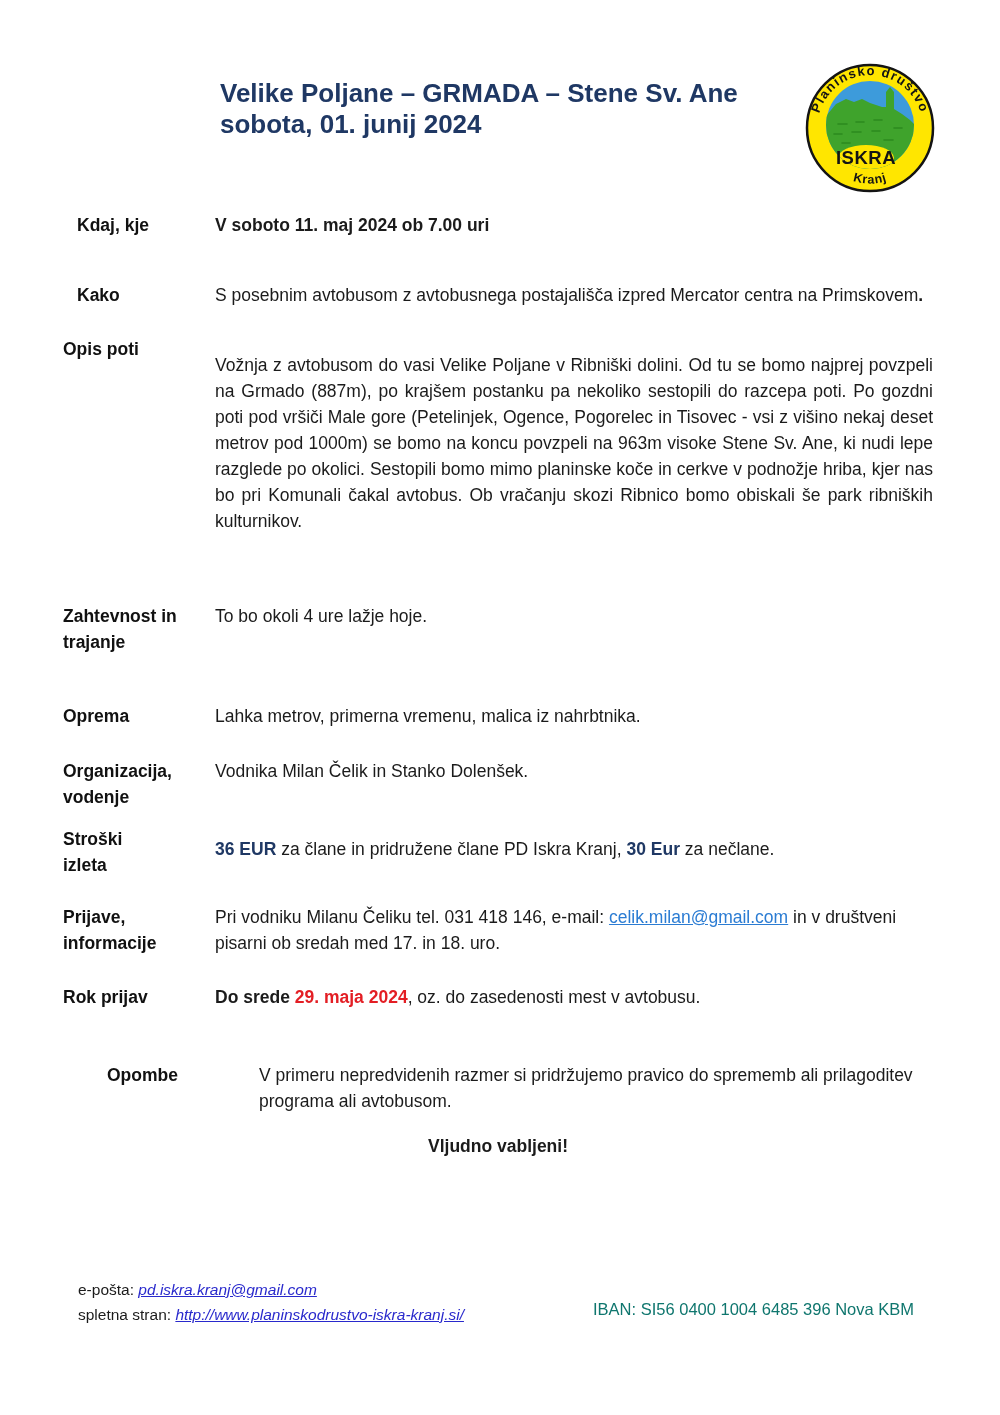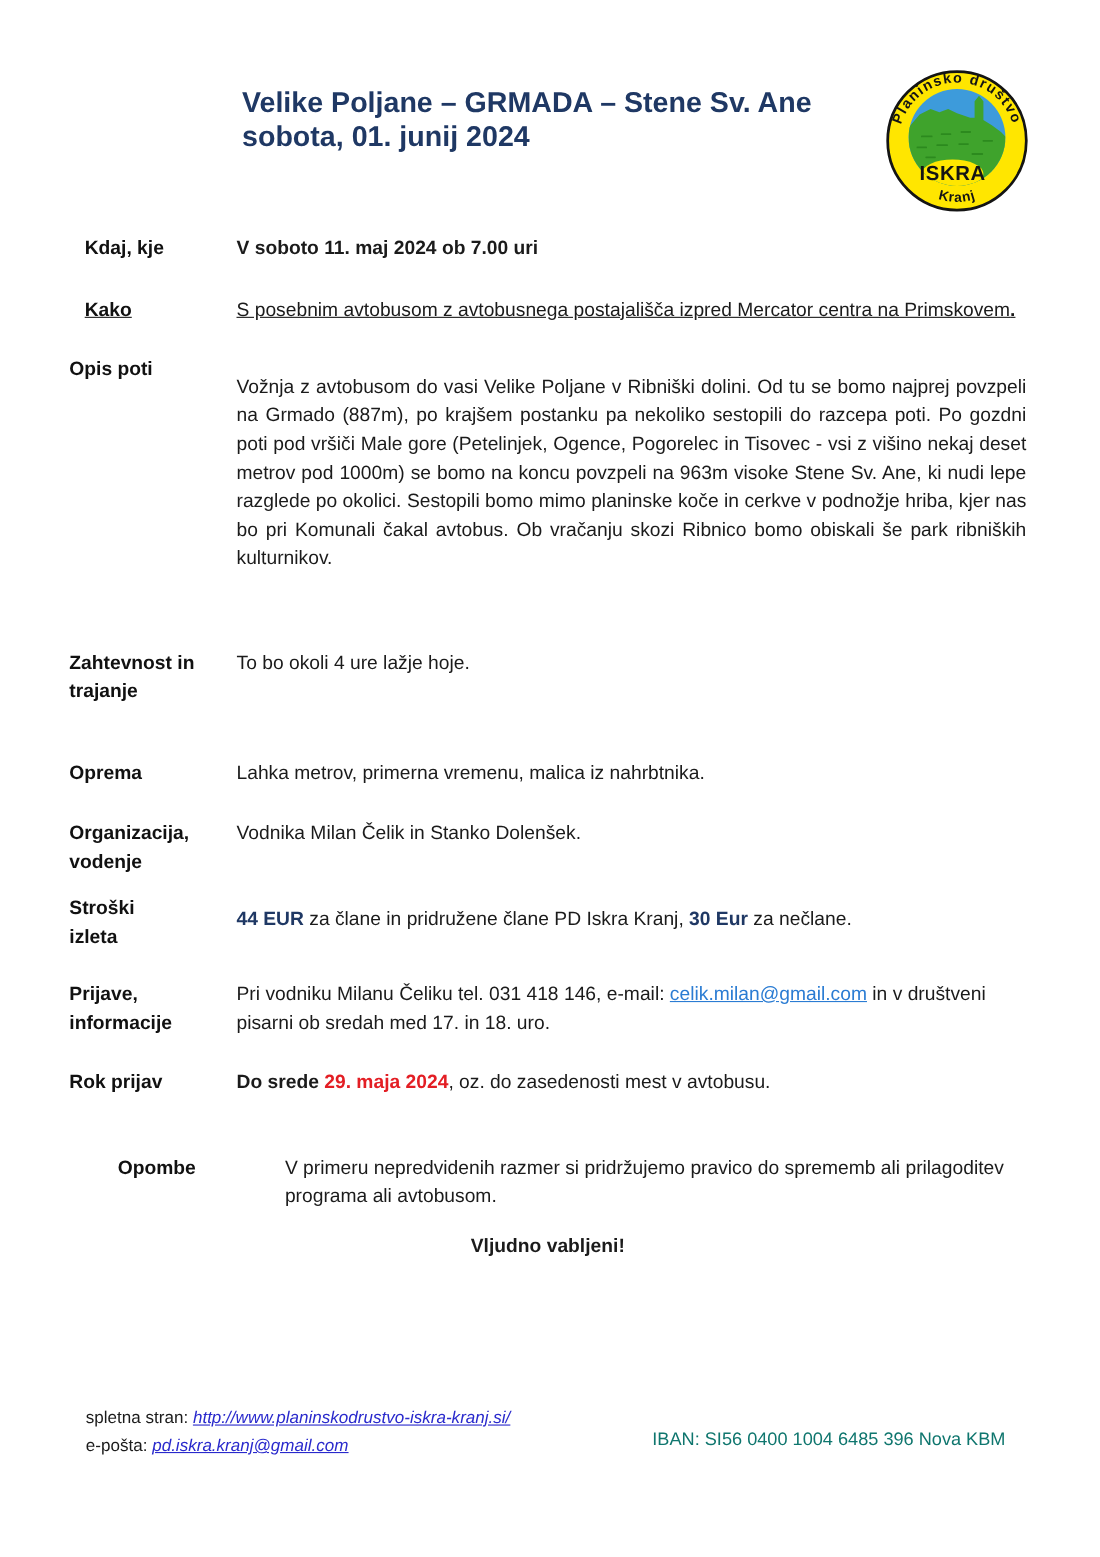--- a/index.html
+++ b/index.html
@@ -19,21 +19,21 @@
 
   .rows { position:absolute; left:63px; top:212px; width:870px; }
   .row { display:flex; align-items:flex-start; }
   .row-label {
     flex:0 0 152px; font-weight:bold; font-size:17.5px; line-height:26px;
     white-space:pre-line; color:#111;
   }
   .row-content { flex:1; font-size:17.5px; line-height:26px; }
   .row.justify .row-content { text-align:justify;margin-top:16px; }
 
-  #rows-list .row:nth-child(2)  { margin-top:30px;text-decoration:underline; }
+  #rows-list .row:nth-child(2)  { margin-top:44px; }
   #rows-list .row:nth-child(3)  { margin-top:28px; }
   #rows-list .row:nth-child(4)  { margin-top:69px; }
   #rows-list .row:nth-child(5)  { margin-top:48px; }
   #rows-list .row:nth-child(6)  { margin-top:29px; }
   #rows-list .row:nth-child(7)  { margin-top:16px; }
   #rows-list .row:nth-child(8)  { margin-top:26px; }
   #rows-list .row:nth-child(9)  { margin-top:28px; }
   #rows-list .row:nth-child(10) { margin-top:52px;margin-left:44px; }
   #rows-list .row:nth-child(-n+2) .row-label { padding-left:14px; }
   #rows-list .row:nth-child(7) .row-content { padding-top:10px; }
@@ -116,45 +116,45 @@
           <div class="row-content"><span class="seg">Lahka metrov, primerna vremenu, malica iz nahrbtnika.</span></div>
         </div>
         <div class="row">
           <div class="row-label">Organizacija,
 vodenje</div>
           <div class="row-content"><span class="seg">Vodnika Milan Čelik in Stanko Dolenšek.</span></div>
         </div>
         <div class="row">
           <div class="row-label">Stroški
 izleta</div>
-          <div class="row-content"><span class="seg b navy">44 EUR</span><span class="seg"> za člane in pridružene člane PD Iskra Kranj, </span><span class="seg b navy">30 Eur</span><span class="seg"> za nečlane.</span></div>
+          <div class="row-content"><span class="seg b navy">36 EUR</span><span class="seg"> za člane in pridružene člane PD Iskra Kranj, </span><span class="seg b navy">30 Eur</span><span class="seg"> za nečlane.</span></div>
         </div>
         <div class="row">
           <div class="row-label">Prijave,
 informacije</div>
           <div class="row-content"><span class="seg">Pri vodniku Milanu Čeliku tel. 031 418 146, e-mail: </span><a class="seg link" href="#">celik.milan@gmail.com</a><span class="seg"> in v društveni pisarni ob sredah med 17. in 18. uro.</span></div>
         </div>
         <div class="row">
           <div class="row-label">Rok prijav</div>
           <div class="row-content"><span class="seg b">Do srede </span><span class="seg b red">29. maja 2024</span><span class="seg">, oz. do zasedenosti mest v avtobusu.</span></div>
         </div>
         <div class="row">
           <div class="row-label">Opombe</div>
           <div class="row-content"><span class="seg">V primeru nepredvidenih razmer si pridržujemo pravico do sprememb ali prilagoditev programa ali avtobusom.</span></div>
         </div>
       </div>
     <div class="closing">Vljudno vabljeni!</div>
   </div>
 
   <div class="footer">
     <div class="footer-line">
+      <span>e-pošta:</span>
+      <a class="flink" href="#">pd.iskra.kranj@gmail.com</a>
+    </div>
+    <div class="footer-line">
       <span>spletna stran:</span>
       <a class="flink" href="#">http://www.planinskodrustvo-iskra-kranj.si/</a>
-    </div>
-    <div class="footer-line">
-      <span>e-pošta:</span>
-      <a class="flink" href="#">pd.iskra.kranj@gmail.com</a>
     </div>
   </div>
 
   <div class="iban">IBAN: SI56 0400 1004 6485 396 Nova KBM</div>
 
 </div>
 
 </body></html>

